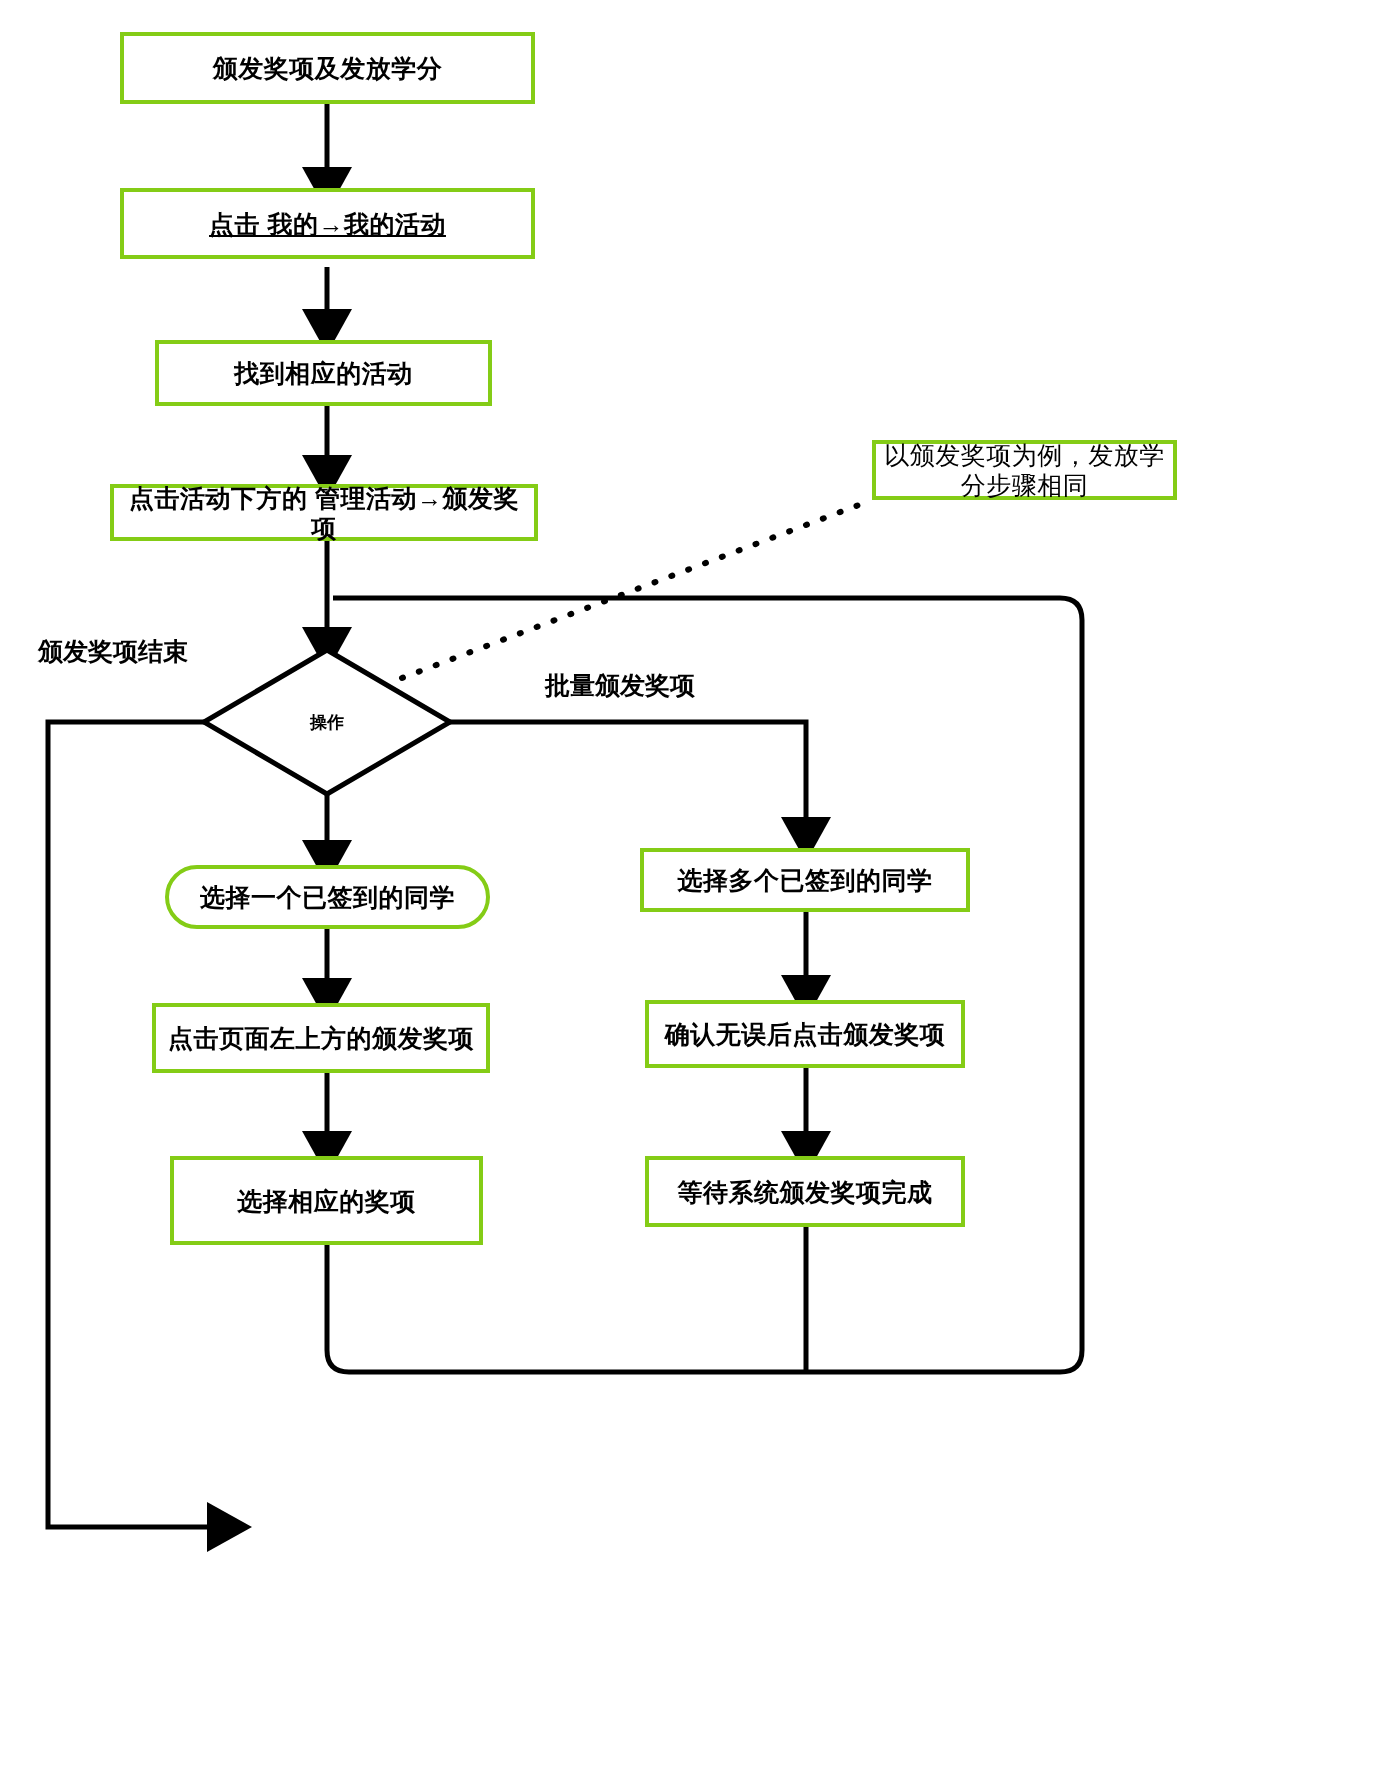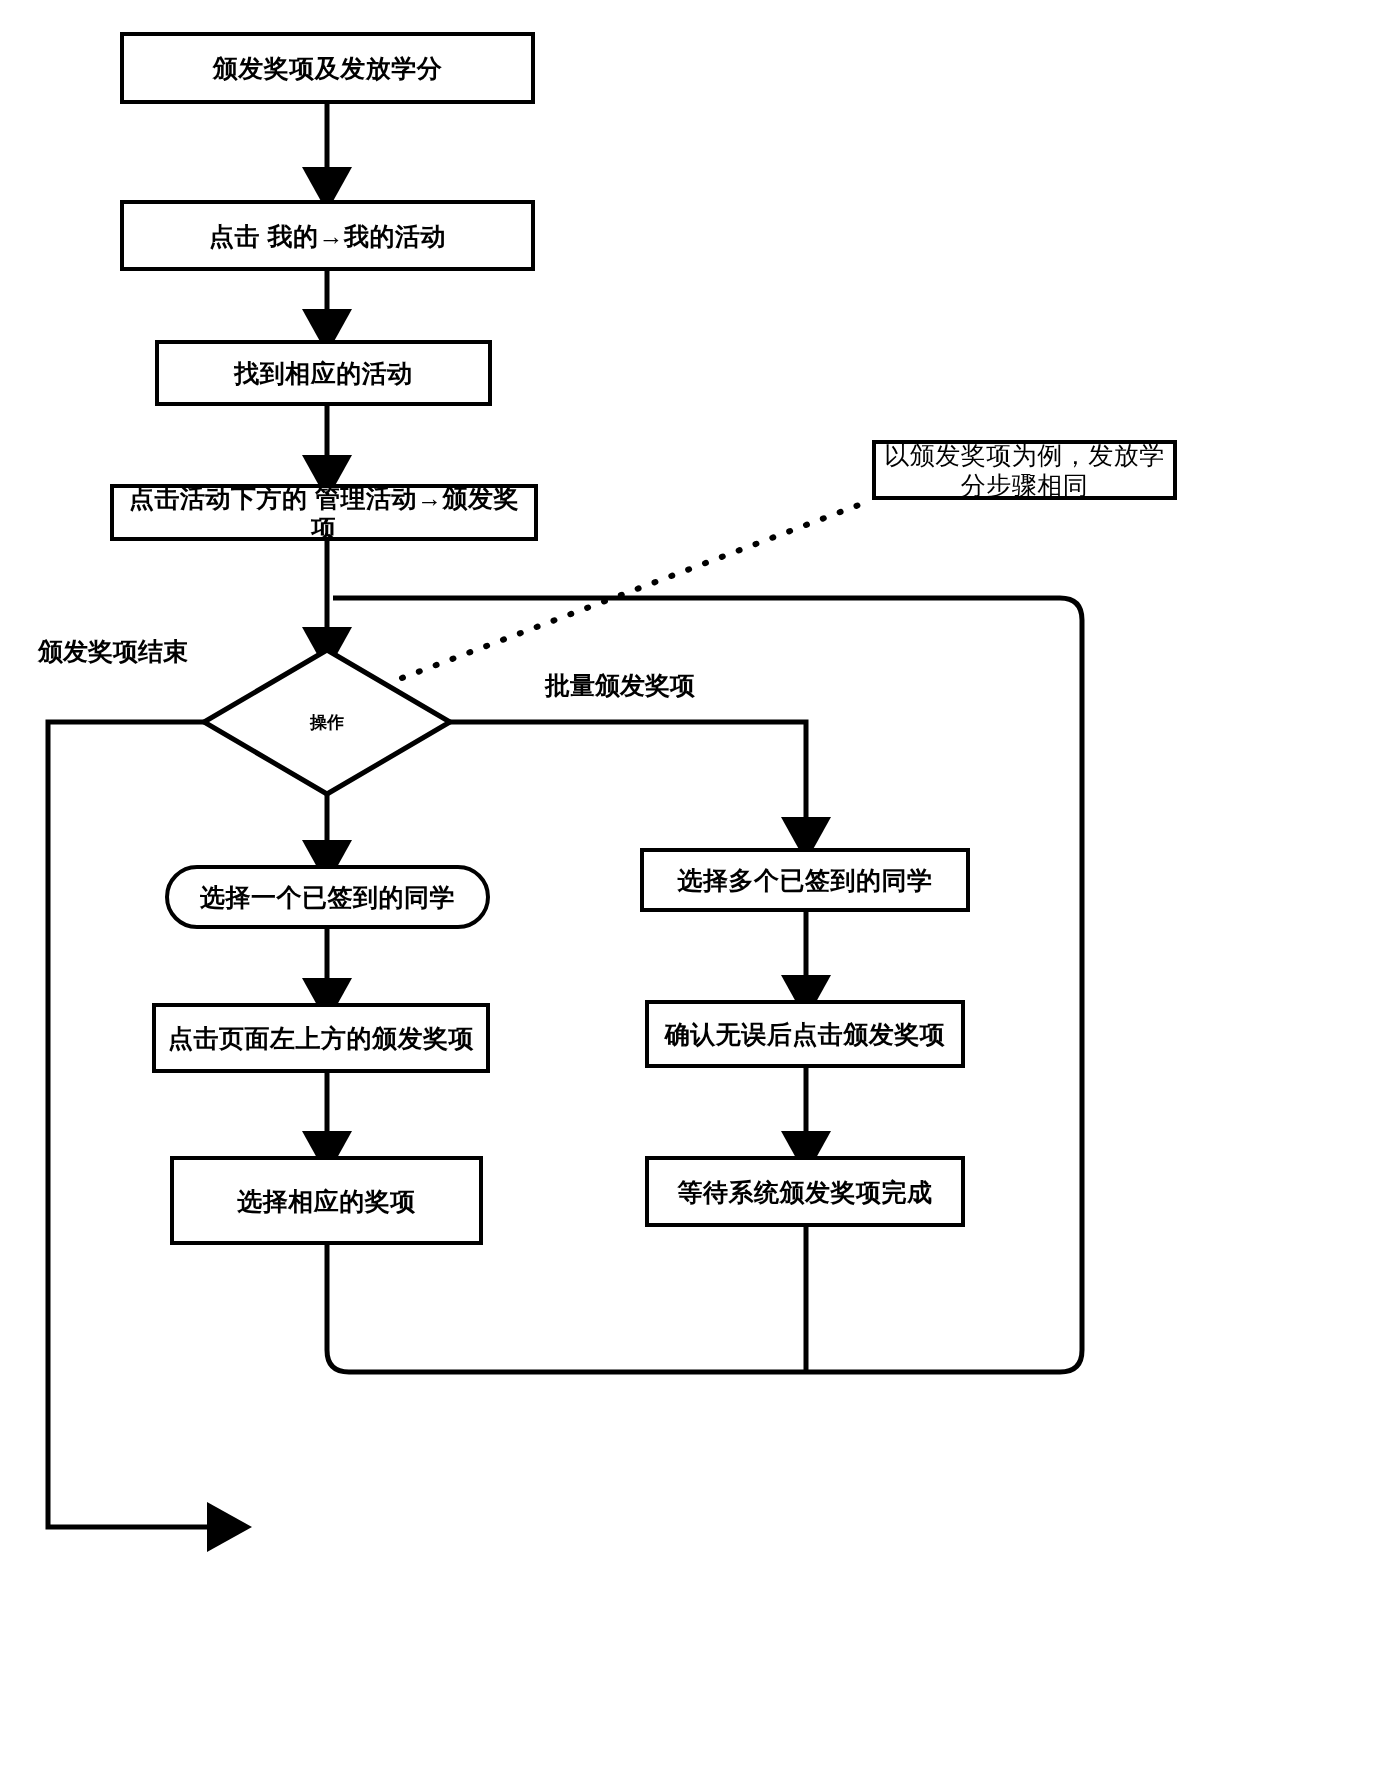--- a/index.html
+++ b/index.html
@@ -22,21 +22,21 @@
     left: 0;
     top: 0;
     width: 1380px;
     height: 1784px;
     pointer-events: none;
   }
   .node {
     position: absolute;
     box-sizing: border-box;
     background: #ffffff;
-    border: 4px solid #000000;
+    border: 4px solid #84cc16;
     display: flex;
     align-items: center;
     justify-content: center;
     text-align: center;
     color: #000000;
     font-weight: bold;
     font-size: 25px;
     letter-spacing: 0.5px;
     line-height: 1.2;
     padding: 0 8px;
@@ -108,21 +108,21 @@
 
     <line x1="402" y1="678" x2="872" y2="500" stroke="#000000" stroke-width="6" stroke-linecap="round" stroke-dasharray="1 17"></line>
 
     <polygon points="327,650 450,722 327,794 204,722" fill="#ffffff" stroke="#000000" stroke-width="5" stroke-linejoin="miter"></polygon>
   </svg>
 
   <div class="node" style="left:120px; top:32px; width:415px; height:72px;">
     <span>颁发奖项及发放学分</span>
   </div>
 
-  <div class="node" style="left:120px; top:200px; width:415px; height:71px;">
+  <div class="node" style="left:120px; top:188px; width:415px; height:71px;text-decoration:underline;">
     <span>点击 我的→我的活动</span>
   </div>
 
   <div class="node" style="left:155px; top:340px; width:337px; height:66px;justify-content:center;">
     <span>找到相应的活动</span>
   </div>
 
   <div class="node" style="left:110px; top:484px; width:428px; height:57px;">
     <span>点击活动下方的  管理活动→颁发奖项</span>
   </div>

